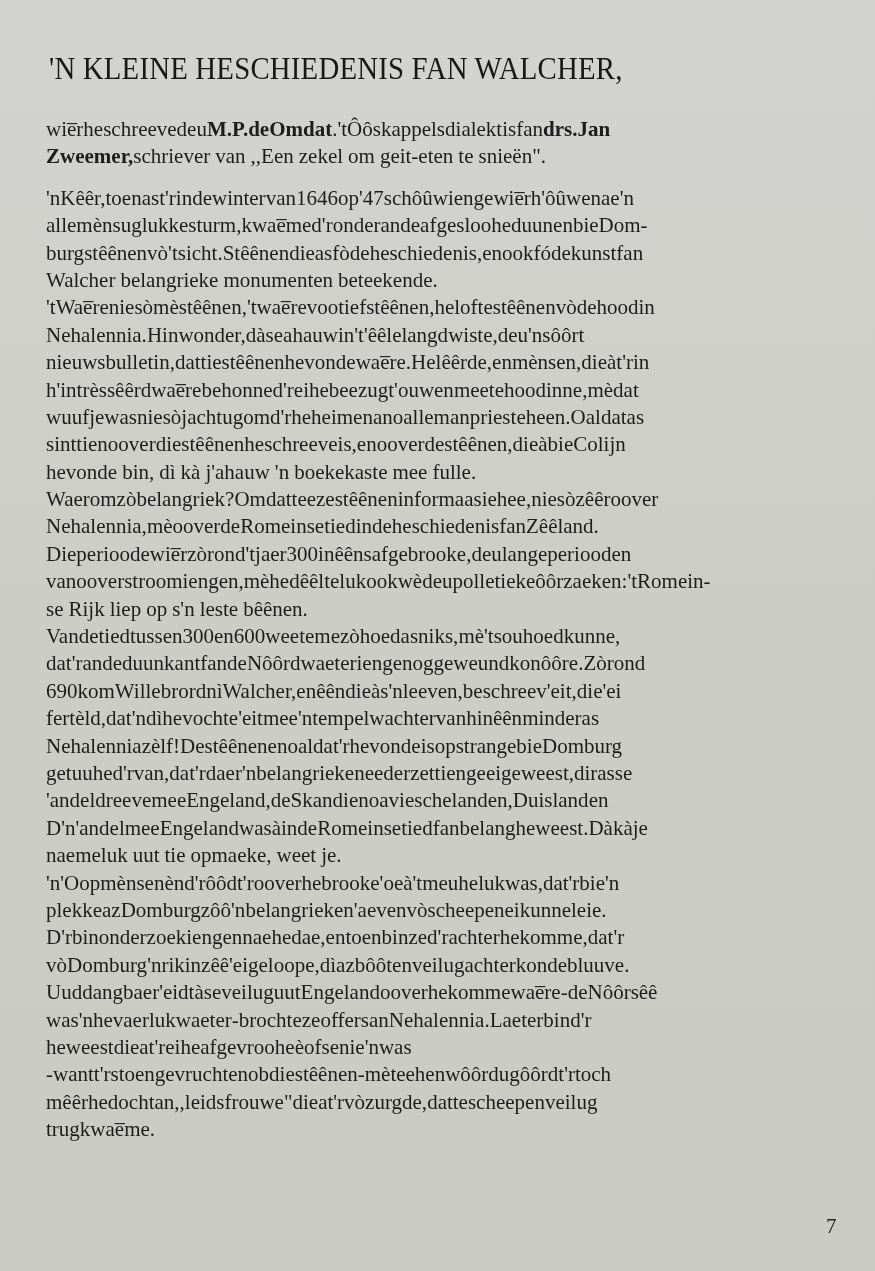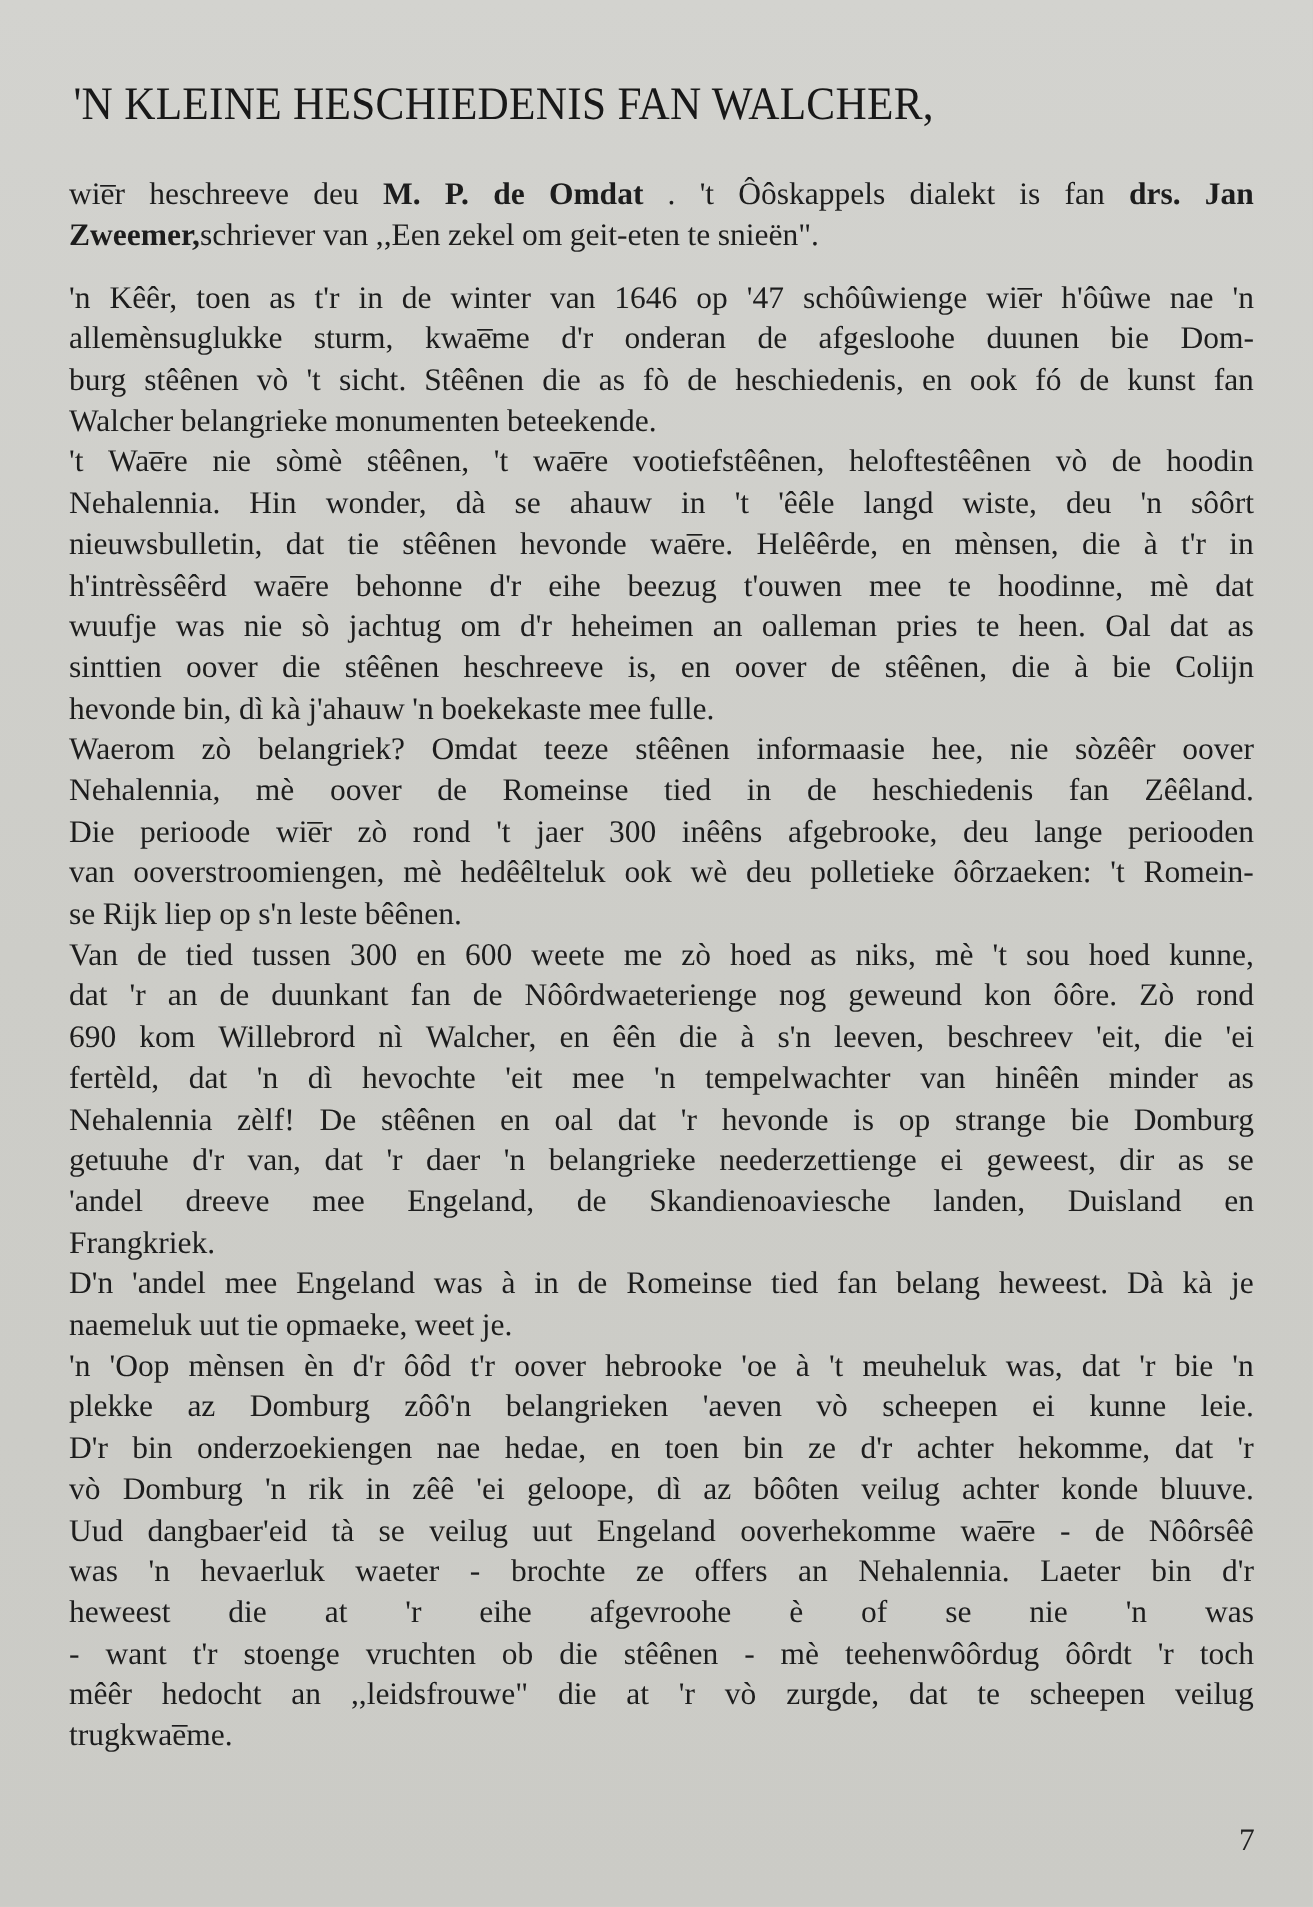--- a/index.html
+++ b/index.html
@@ -16,21 +16,21 @@
     position: absolute; left: 49px; top: 51px;
     font-size: 31px; letter-spacing: 0.2px; white-space: nowrap;
     transform: scaleX(0.93); transform-origin: left top;
     color: #181818;
   }
   .body-text {
     position: absolute; left: 46px; top: 116px; width: 790px;
   }
   .line {
     height: 27.4px; line-height: 27.4px; font-size: 21px;
-    white-space: nowrap; display: flex; justify-content: space-between;
+    white-space: nowrap; display: flex; justify-content: flex-start;
     transform-origin: left center;
   }
   .line.last { justify-content: flex-start; }
   .line.last span { margin-right: 5px; }
   .gap { height: 14px; }
   b { font-weight: bold; }
   .page-number {
     position: absolute; left: 826px; top: 1214px;
     font-size: 21px; color: #222;
   }
@@ -401,23 +401,20 @@
           <span>'andel</span>
           <span>dreeve</span>
           <span>mee</span>
           <span>Engeland,</span>
           <span>de</span>
           <span>Skandienoaviesche</span>
           <span>landen,</span>
           <span>Duisland</span>
           <span>en</span>
         </div>
-        <div class="line last">
-          <span>Frangkriek.</span>
-        </div>
         <div class="line">
           <span>D'n</span>
           <span>'andel</span>
           <span>mee</span>
           <span>Engeland</span>
           <span>was</span>
           <span>à</span>
           <span>in</span>
           <span>de</span>
           <span>Romeinse</span>

